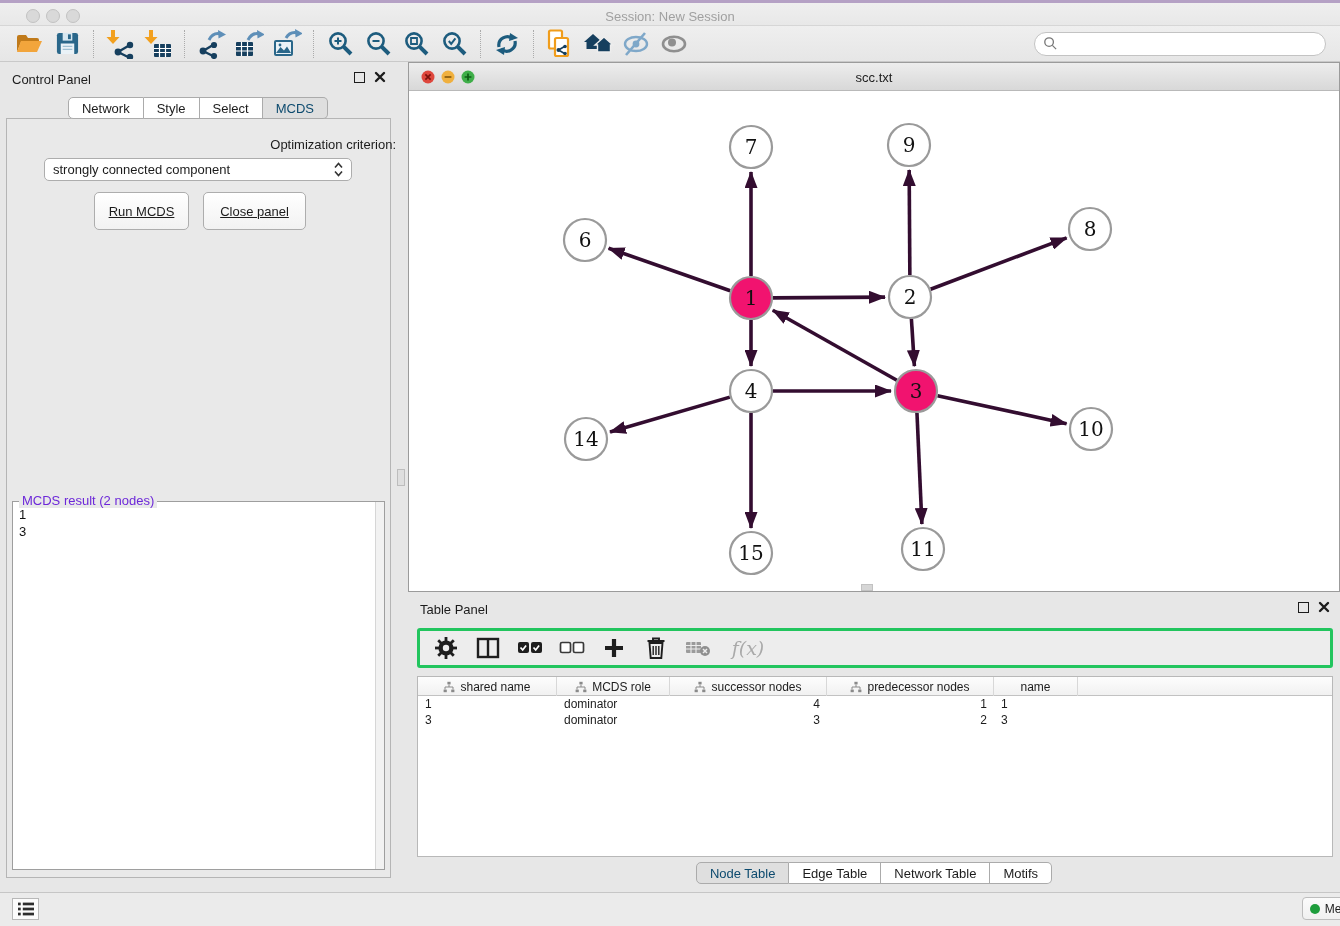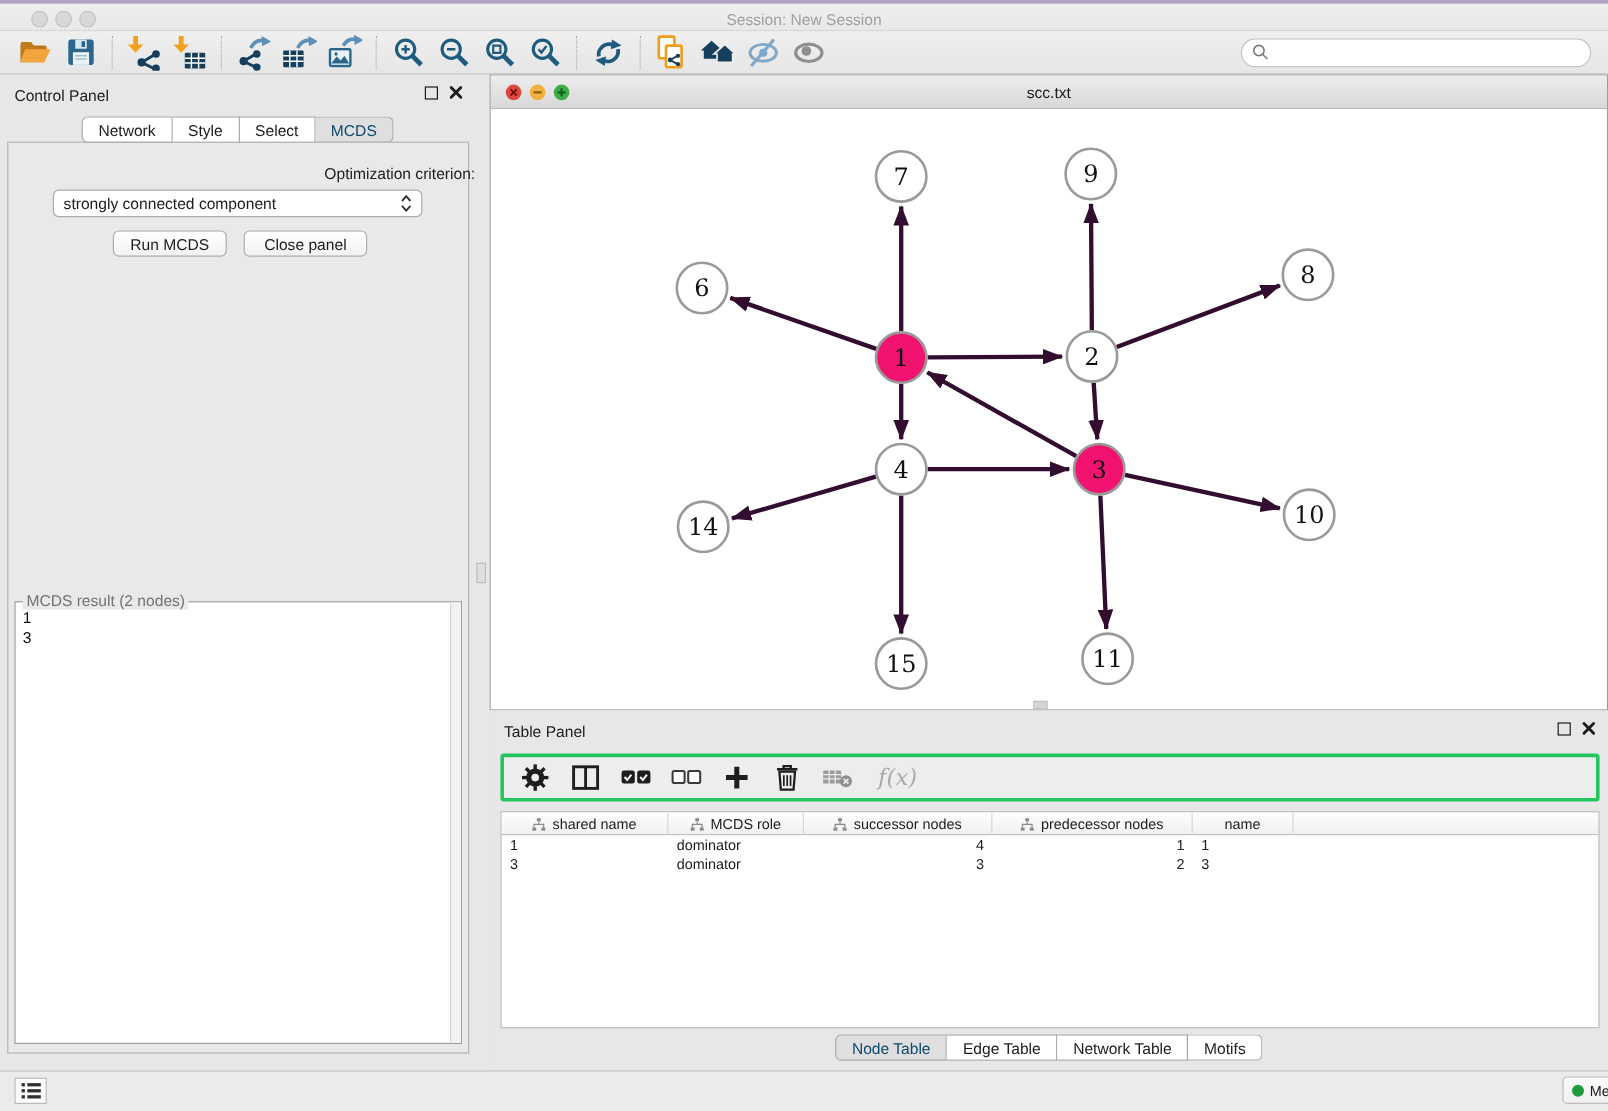--- a/index.html
+++ b/index.html
@@ -27,25 +27,25 @@
   .float-box { width:11px; height:11px; border:1.6px solid #1c1c1c; background:transparent; }
   .tabs-row { left:0; top:97px; width:396px; display:flex; justify-content:center; z-index:5; }
   .tab { height:22px; padding:0 13px; background:#fff; border:1px solid #ABABAB; border-left:none; display:flex; align-items:center; font-size:13px; }
   .tab:first-child { border-left:1px solid #ABABAB; border-radius:5px 0 0 5px; }
   .tab:last-child { border-radius:0 5px 5px 0; }
   .tab.selected { background:#DFDFDF; color:#0c4a6e; }
   .cp-body { left:6px; top:118px; width:385px; height:760px; background:#E9E9E9; border:1px solid #B5B5B5; }
   .opt-label { left:0; top:137px; width:396px; text-align:right; font-size:13px; }
   .dropdown { left:44px; top:158px; width:308px; height:23px; background:#fff; border:1px solid #ADADAD; border-radius:5px; display:flex; align-items:center; padding:0 8px; font-size:13px; }
   .dd-arrows { margin-left:auto; }
-  .btn { height:22px; background:linear-gradient(#FFFFFF,#F2F2F2); border:1px solid #ADADAD; border-radius:5px; font-size:13px; display:flex; align-items:center; justify-content:center; }
+  .btn { height:38px; background:linear-gradient(#FFFFFF,#F2F2F2); border:1px solid #ADADAD; border-radius:5px; font-size:13px; display:flex; align-items:center; justify-content:center;text-decoration:underline; }
   .run-btn { left:94px; top:192px; width:95px; }
   .closep-btn { left:203px; top:192px; width:103px; }
   .result-box { left:12px; top:501px; width:373px; height:369px; border:1px solid #9E9E9E; background:#fff; }
-  .result-legend { position:absolute; left:6px; top:-9px; background:#E9E9E9; padding:0 3px; font-size:13px; color:#737373; }
+  .result-legend { position:absolute; left:6px; top:-9px; background:#E9E9E9; padding:0 3px; font-size:13px; color:#6d28d9; }
   .result-text { position:absolute; left:6px; top:4px; font-size:13px; line-height:17px; color:#111; }
   .result-scroll { position:absolute; right:0; top:0; width:9px; height:100%; background:#F2F2F2; border-left:1px solid #D6D6D6; }
 
   
   .split-grip { left:397px; top:469px; width:8px; height:17px; background:#DFDFDF; border:1px solid #BDBDBD; }
 
   
   .net-frame { left:408px; top:62px; width:932px; height:530px; border:1px solid #9B9B9B; background:#fff; }
   .net-titlebar { position:absolute; left:0; top:0; width:100%; height:28px; background:linear-gradient(#EDEDED,#D8D8D8); border-bottom:1px solid #B9B9B9; }
   .net-title { position:absolute; width:100%; text-align:center; top:7px; font-size:13px; color:#1c1c1c; }

